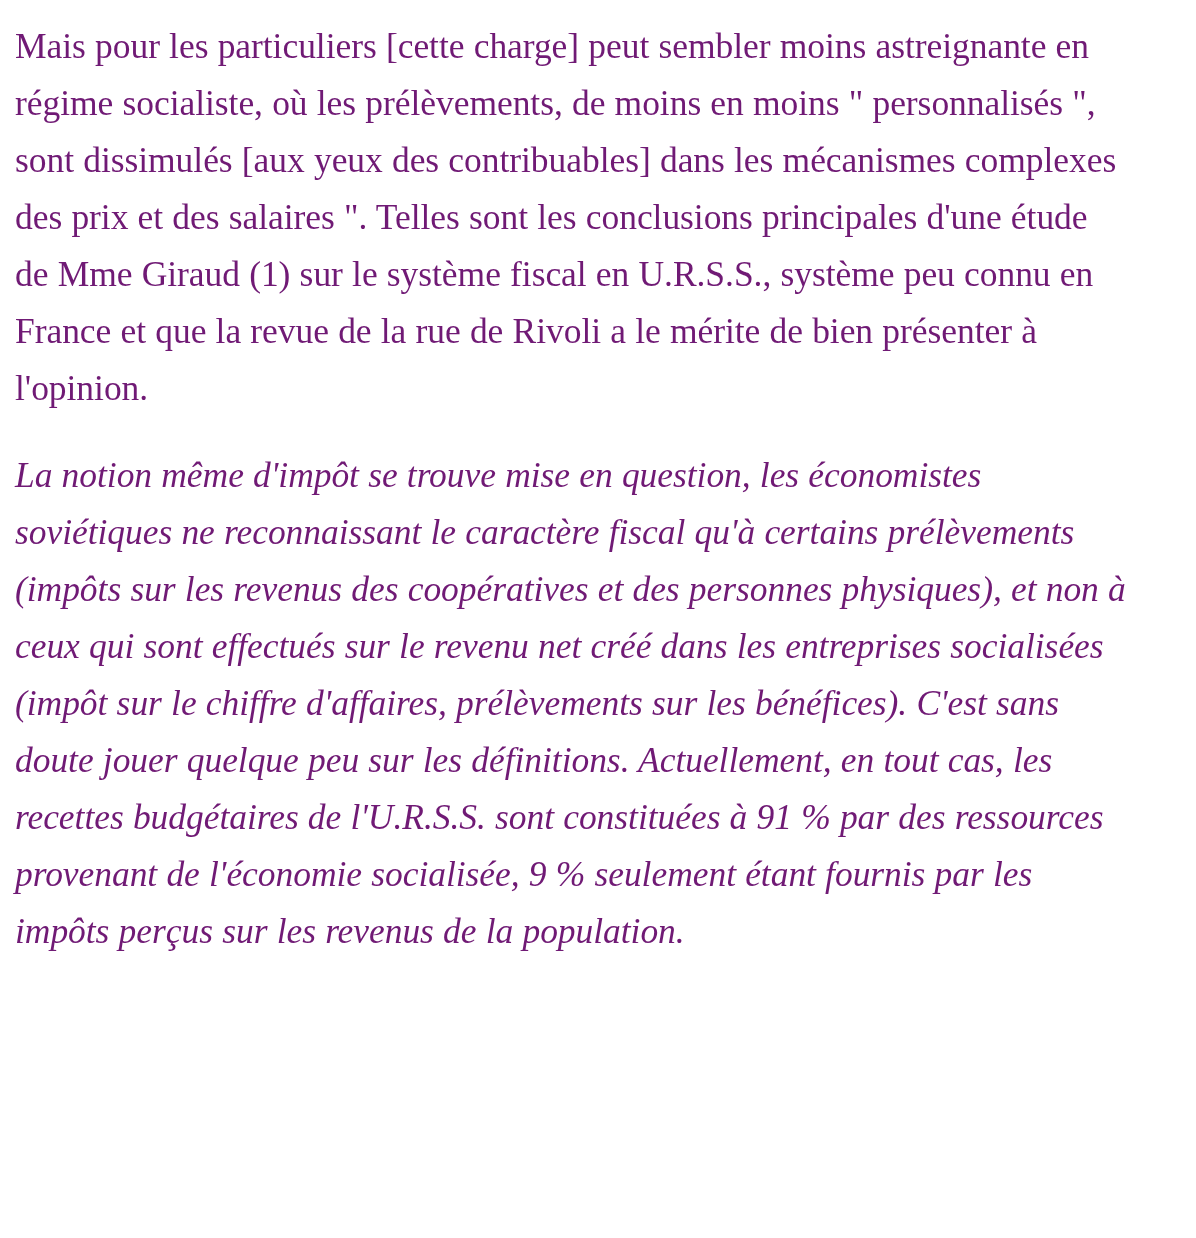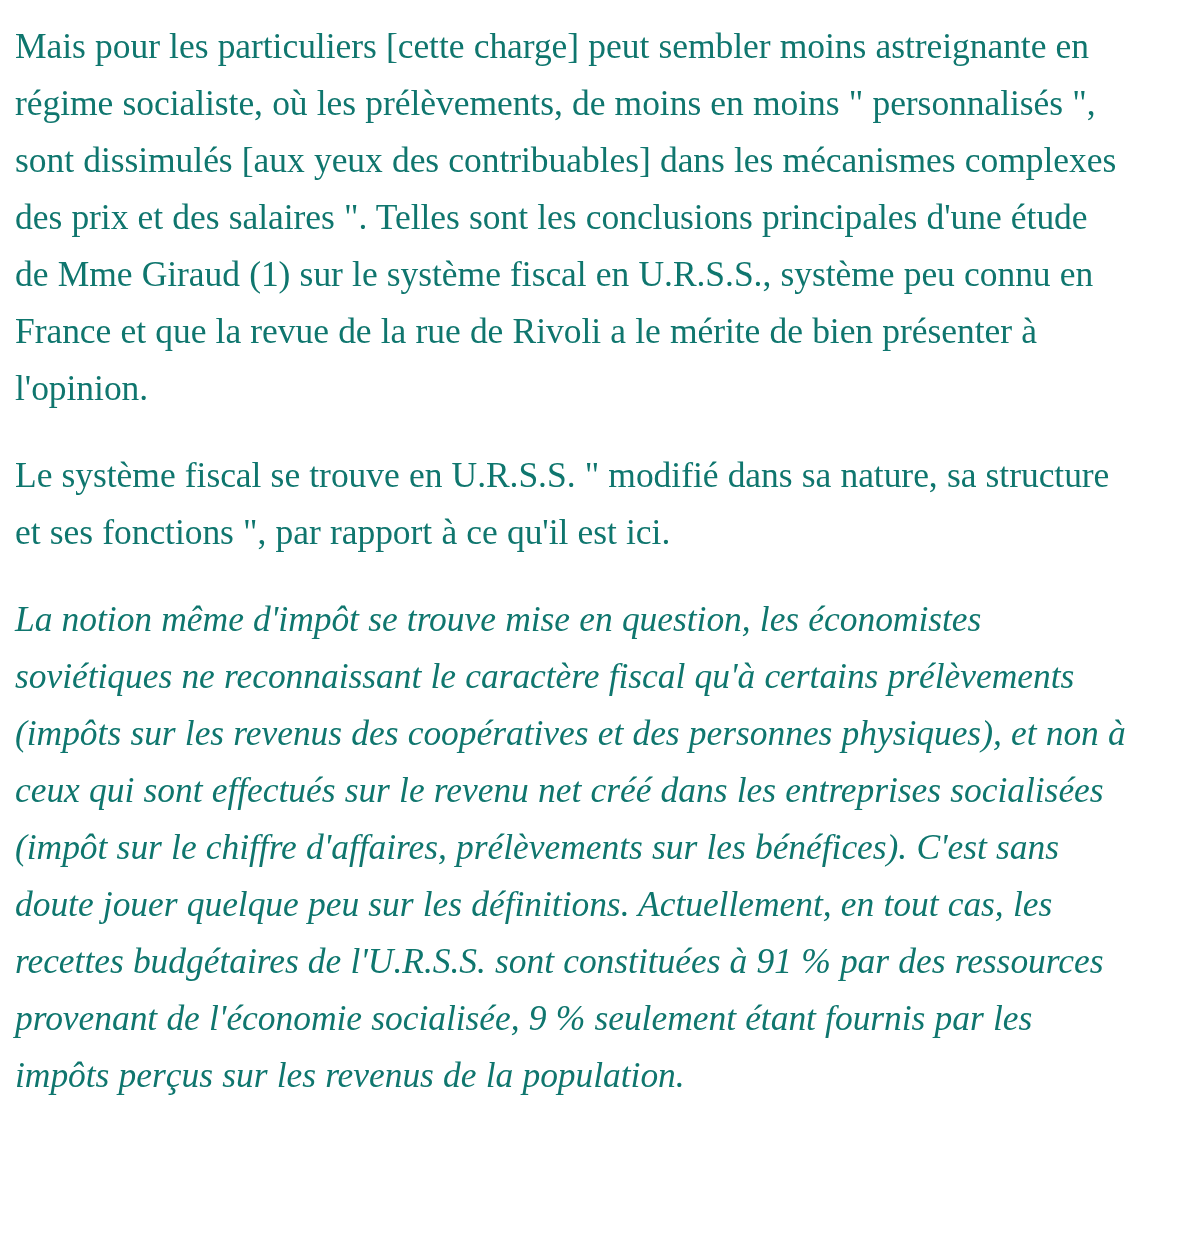--- a/index.html
+++ b/index.html
@@ -17,21 +17,21 @@
   }
 
   .article-body {
     box-sizing: border-box;
     width: 1196px;
     padding: 18px 70px 0 15px;
   }
 
   .article-paragraph {
     margin: 0 0 30px 0;
-    color: #0f766e;
+    color: #701a75;
     font-size: 35.5px;
     line-height: 57px;
     font-weight: 400;
     letter-spacing: -0.05px;
     word-spacing: 0.4px;
     text-align: left;
     hyphens: none;
     -webkit-font-smoothing: antialiased;
   }
 
@@ -40,17 +40,16 @@
     font-style: italic;
   }
 </style>
 </head>
 <body>
 
 <main class="article-body">
 
   <p class="article-paragraph">Mais pour les particuliers [cette charge] peut sembler moins astreignante en régime socialiste, où les prélèvements, de moins en moins " personnalisés ", sont dissimulés [aux yeux des contribuables] dans les mécanismes complexes des prix et des salaires ". Telles sont les conclusions principales d'une étude de Mme Giraud (1) sur le système fiscal en U.R.S.S., système peu connu en France et que la revue de la rue de Rivoli a le mérite de bien présenter à l'opinion.</p>
 
-  <p class="article-paragraph">Le système fiscal se trouve en U.R.S.S. " modifié dans sa nature, sa structure et ses fonctions ", par rapport à ce qu'il est ici.</p>
 
   <p class="article-paragraph">La notion même d'impôt se trouve mise en question, les économistes soviétiques ne reconnaissant le caractère fiscal qu'à certains prélèvements (impôts sur les revenus des coopératives et des personnes physiques), et non à ceux qui sont effectués sur le revenu net créé dans les entreprises socialisées (impôt sur le chiffre d'affaires, prélèvements sur les bénéfices). C'est sans doute jouer quelque peu sur les définitions. Actuellement, en tout cas, les recettes budgétaires de l'U.R.S.S. sont constituées à 91 % par des ressources provenant de l'économie socialisée, 9 % seulement étant fournis par les impôts perçus sur les revenus de la population.</p>
 
 </main>
 
 </body></html>

